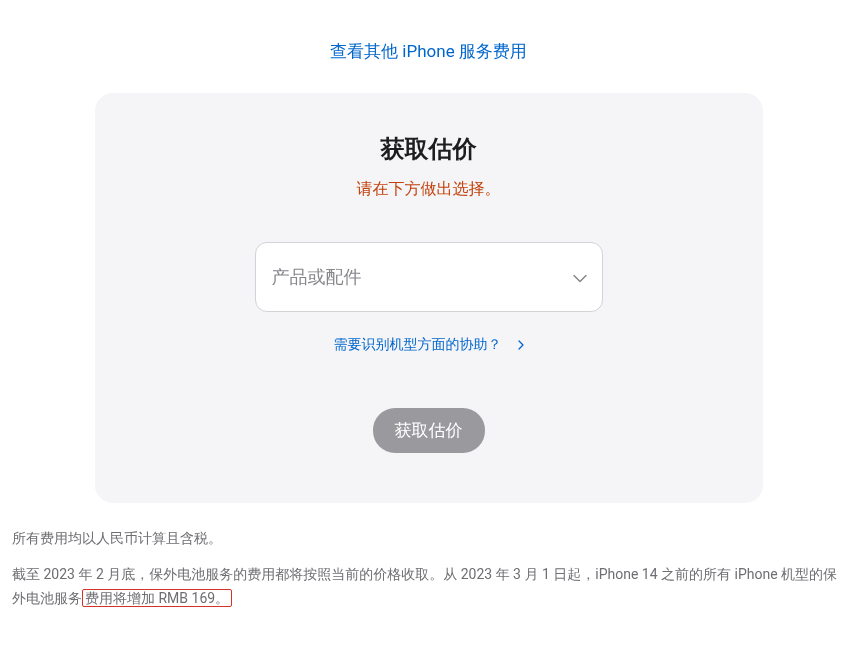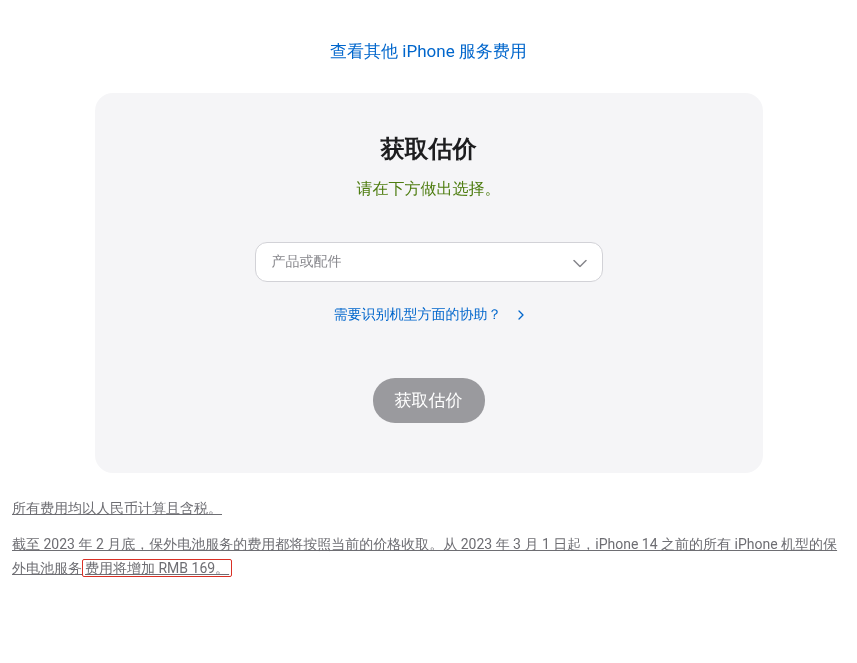--- a/index.html
+++ b/index.html
@@ -32,36 +32,36 @@
       text-align: center;
     }
     .card-title {
       font-size: 24px;
       font-weight: 600;
       color: #1d1d1f;
       margin-bottom: 14px;
     }
     .card-subtitle {
       font-size: 16px;
-      color: #4d7c0f;
+      color: #c2410c;
       margin-bottom: 42px;
     }
     .select-wrapper {
       position: relative;
       width: 348px;
       margin: 0 auto 18px;
     }
     .select-box {
       width: 100%;
-      height: 40px;
+      height: 70px;
       background: #fff;
       border: 1px solid #d2d2d7;
       border-radius: 12px;
       padding: 0 40px 0 16px;
-      font-size: 14px;
+      font-size: 18px;
       color: #86868b;
       text-align: left;
       appearance: none;
       cursor: pointer;
       display: flex;
       align-items: center;
     }
     .chevron {
       position: absolute;
       right: 16px;
@@ -89,21 +89,20 @@
       cursor: pointer;
     }
     .footer-notes {
       padding: 24px 12px 0;
       font-size: 14px;
       color: #6e6e73;
       line-height: 1.7;
     }
     .footer-notes p {
       margin-bottom: 12px;
-      text-decoration: underline;
     }
     .highlight {
       border: 1px solid #d93025;
       border-radius: 2px;
       padding: 0 2px;
       display: inline;
     }
   </style>
 </head>
 <body>

